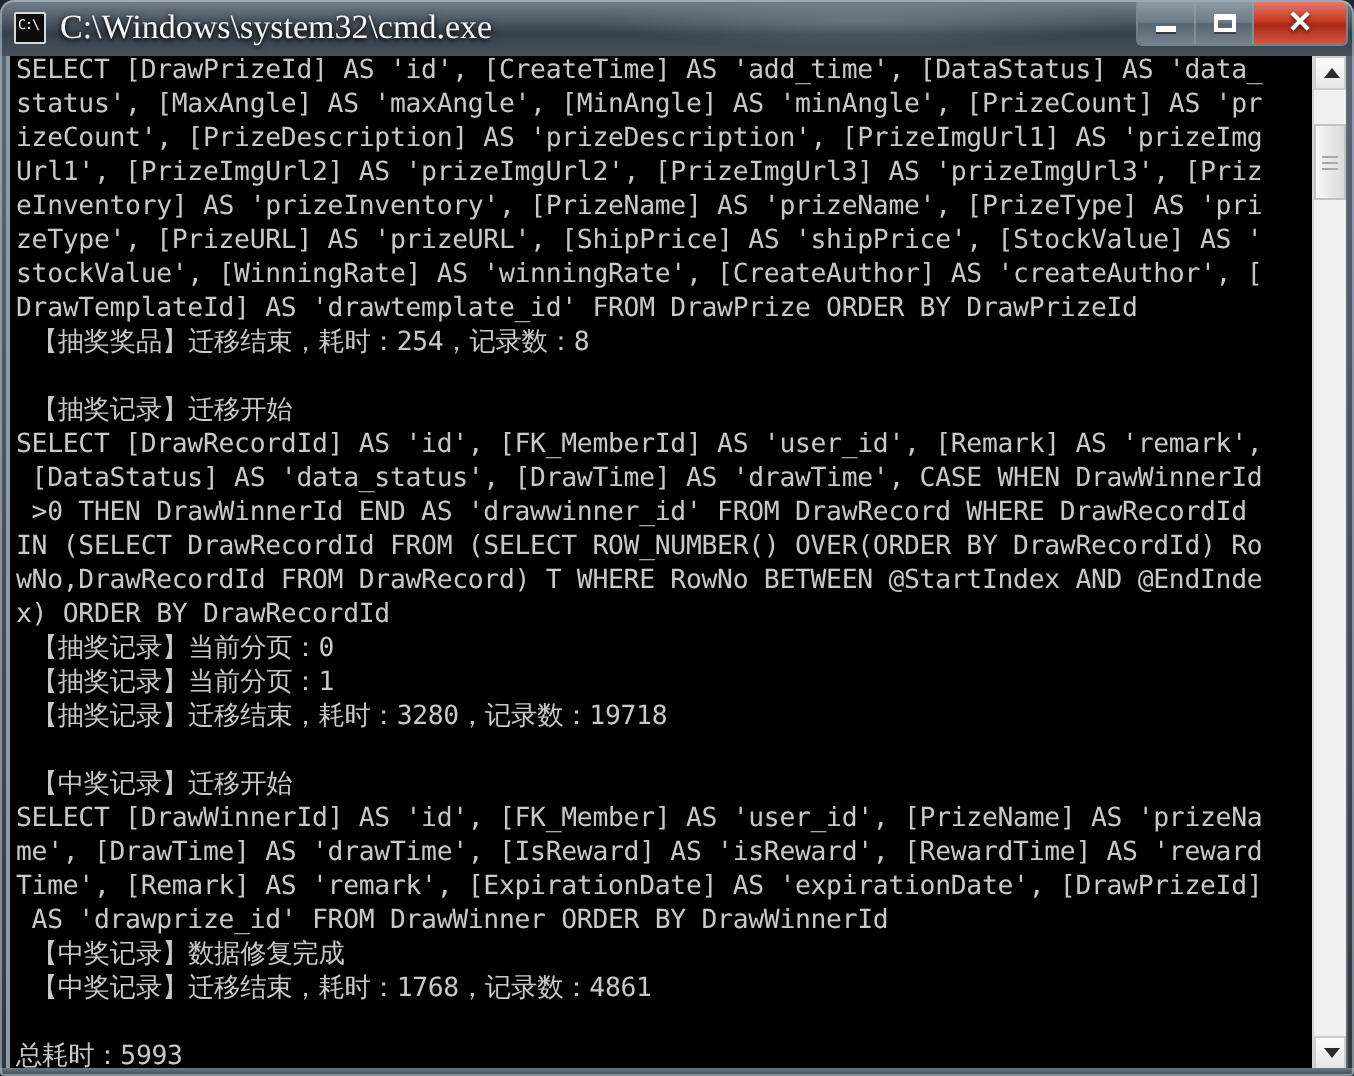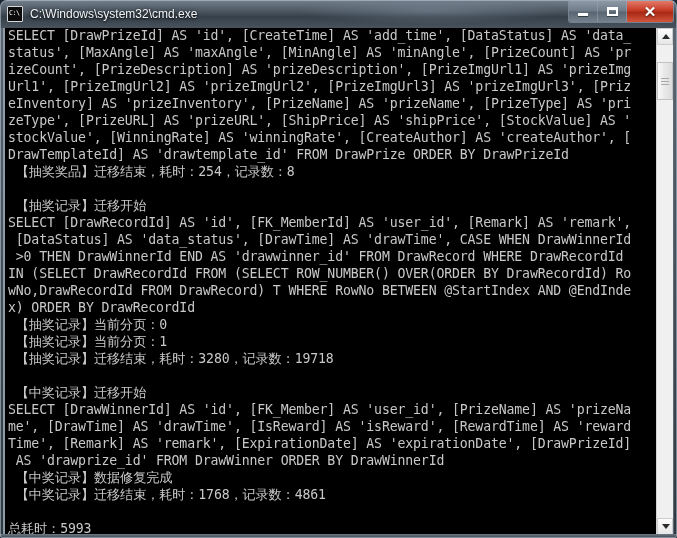--- a/index.html
+++ b/index.html
@@ -73,22 +73,22 @@
     font-size: 7px;
     line-height: 8px;
     color: #ffffff;
     letter-spacing: -0.5px;
     transform: scale(0.95);
     transform-origin: left top;
   }
   .title-text {
     position: absolute;
     left: 30px; top: 5px;
-    font-family: Liberation Sans, sans-serif;
-    font-size: 12px;
+    font-family: Liberation Serif, serif;
+    font-size: 17px;
     line-height: 18px;
     color: #f2f5f8;
     text-shadow: 0 1px 2px rgba(0,0,0,0.85), 0 0 4px rgba(0,0,0,0.6);
     white-space: nowrap;
   }
 
   
   .caption-buttons {
     position: absolute;
     right: 3px; top: 1px;

